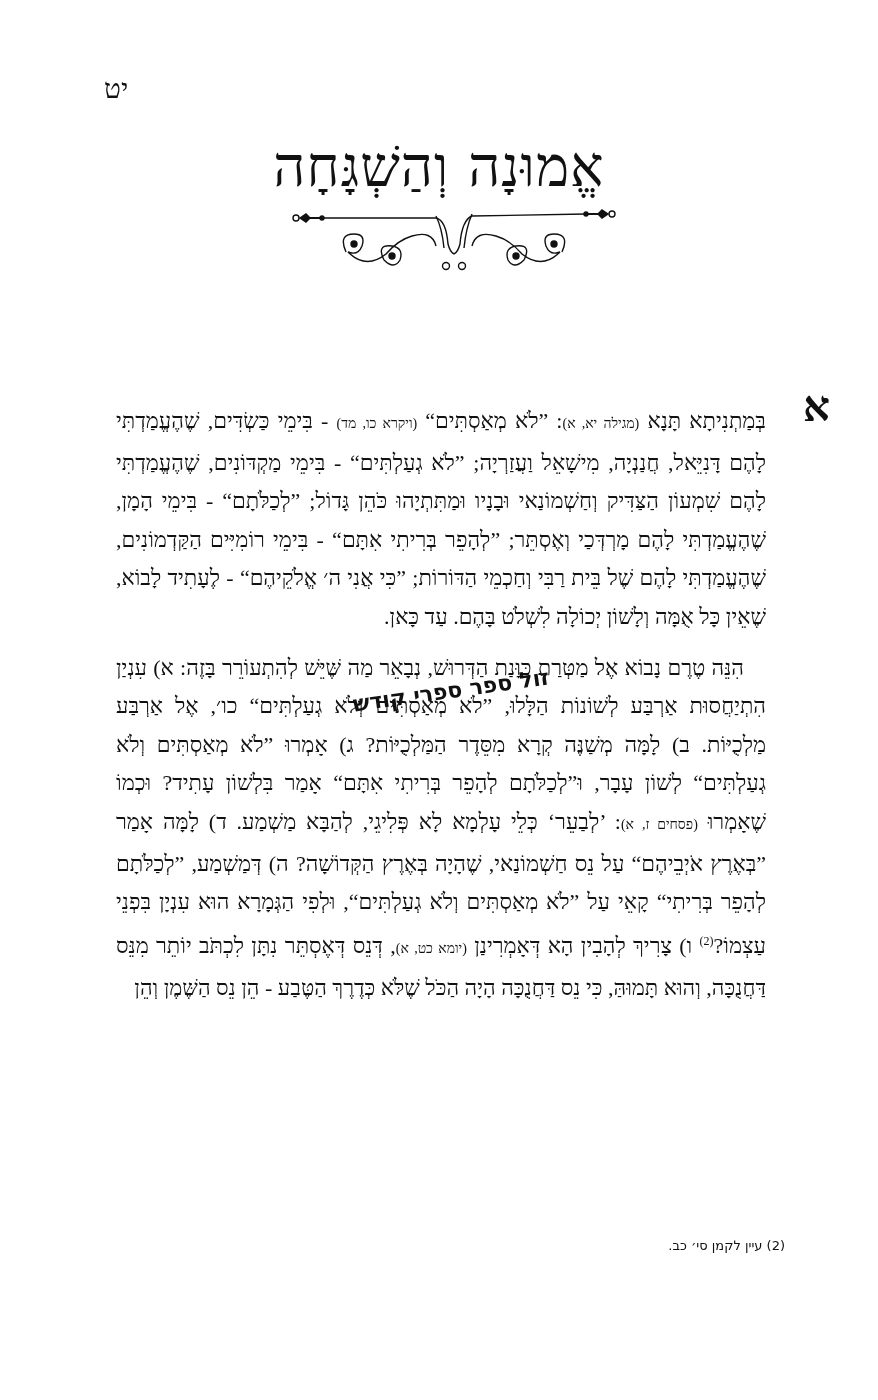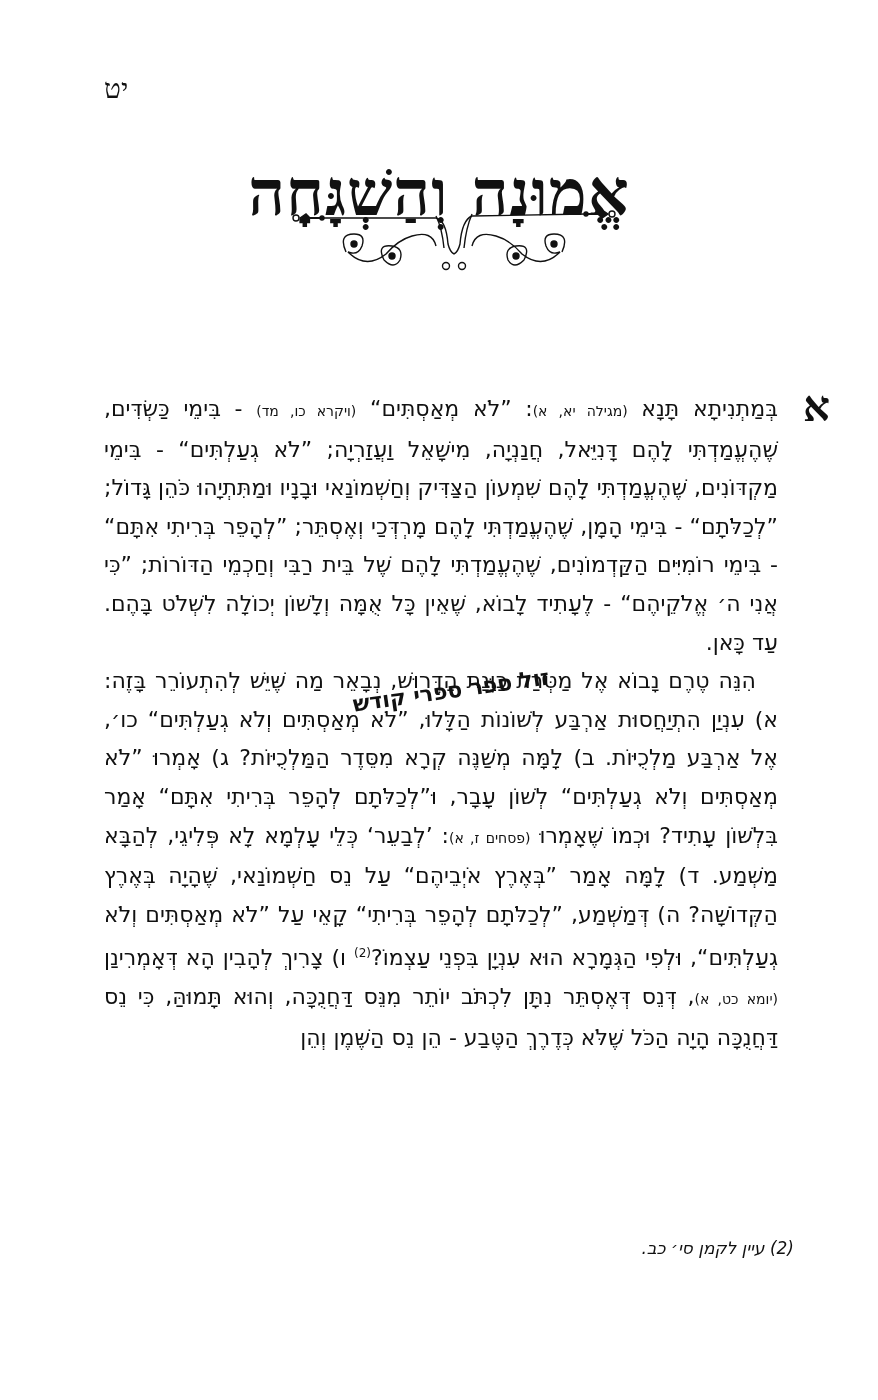--- a/index.html
+++ b/index.html
@@ -20,25 +20,25 @@
       left: 104px;
       top: 72px;
       font-size: 28px;
       font-family: "DejaVu Serif", "Liberation Serif", serif;
       direction: rtl;
     }
     .title {
       position: absolute;
       left: 0;
       right: 0;
-      top: 112px;
+      top: 96px;
       text-align: center;
       font-family: "DejaVu Serif", "Liberation Serif", serif;
-      font-weight: bold;
-      font-size: 64px;
+      font-weight: normal;
+      font-size: 56px;
       letter-spacing: 1px;
       direction: rtl;
     }
     .ornament {
       position: absolute;
       left: 286px;
       top: 204px;
       width: 336px;
       height: 70px;
     }
@@ -56,22 +56,23 @@
     .drop-letter {
       position: absolute;
       right: -52px;
       top: -4px;
       font-family: "DejaVu Serif", "Liberation Serif", serif;
       font-weight: bold;
       font-size: 42px;
       line-height: 1;
     }
     .para {
-      margin: 0;
+      margin: 12px;
       text-align: justify;
+      font-family: Liberation Serif, serif;
     }
     .para + .para {
       text-indent: 22px;
     }
     .ref {
       font-size: 14px;
     }
     .sup {
       font-size: 12px;
       vertical-align: super;
@@ -84,25 +85,24 @@
       font-weight: bold;
       font-size: 22px;
       transform: rotate(-8deg);
       transform-origin: center;
       direction: rtl;
       color: #111;
       white-space: nowrap;
     }
     .footnote {
       position: absolute;
-      right: 84px;
+      right: 93px;
       top: 1238px;
-      font-size: 17px;
+      font-size: 13px;
       direction: rtl;
-      font-style: italic;
     }
   </style>
 </head>
 <body>
 
 <div class="page-number">יט</div>
 
 <h1 class="title">אֱמוּנָה וְהַשְׁגָּחָה</h1>
 
 <svg class="ornament" viewBox="0 0 336 70" xmlns="http://www.w3.org/2000/svg">

